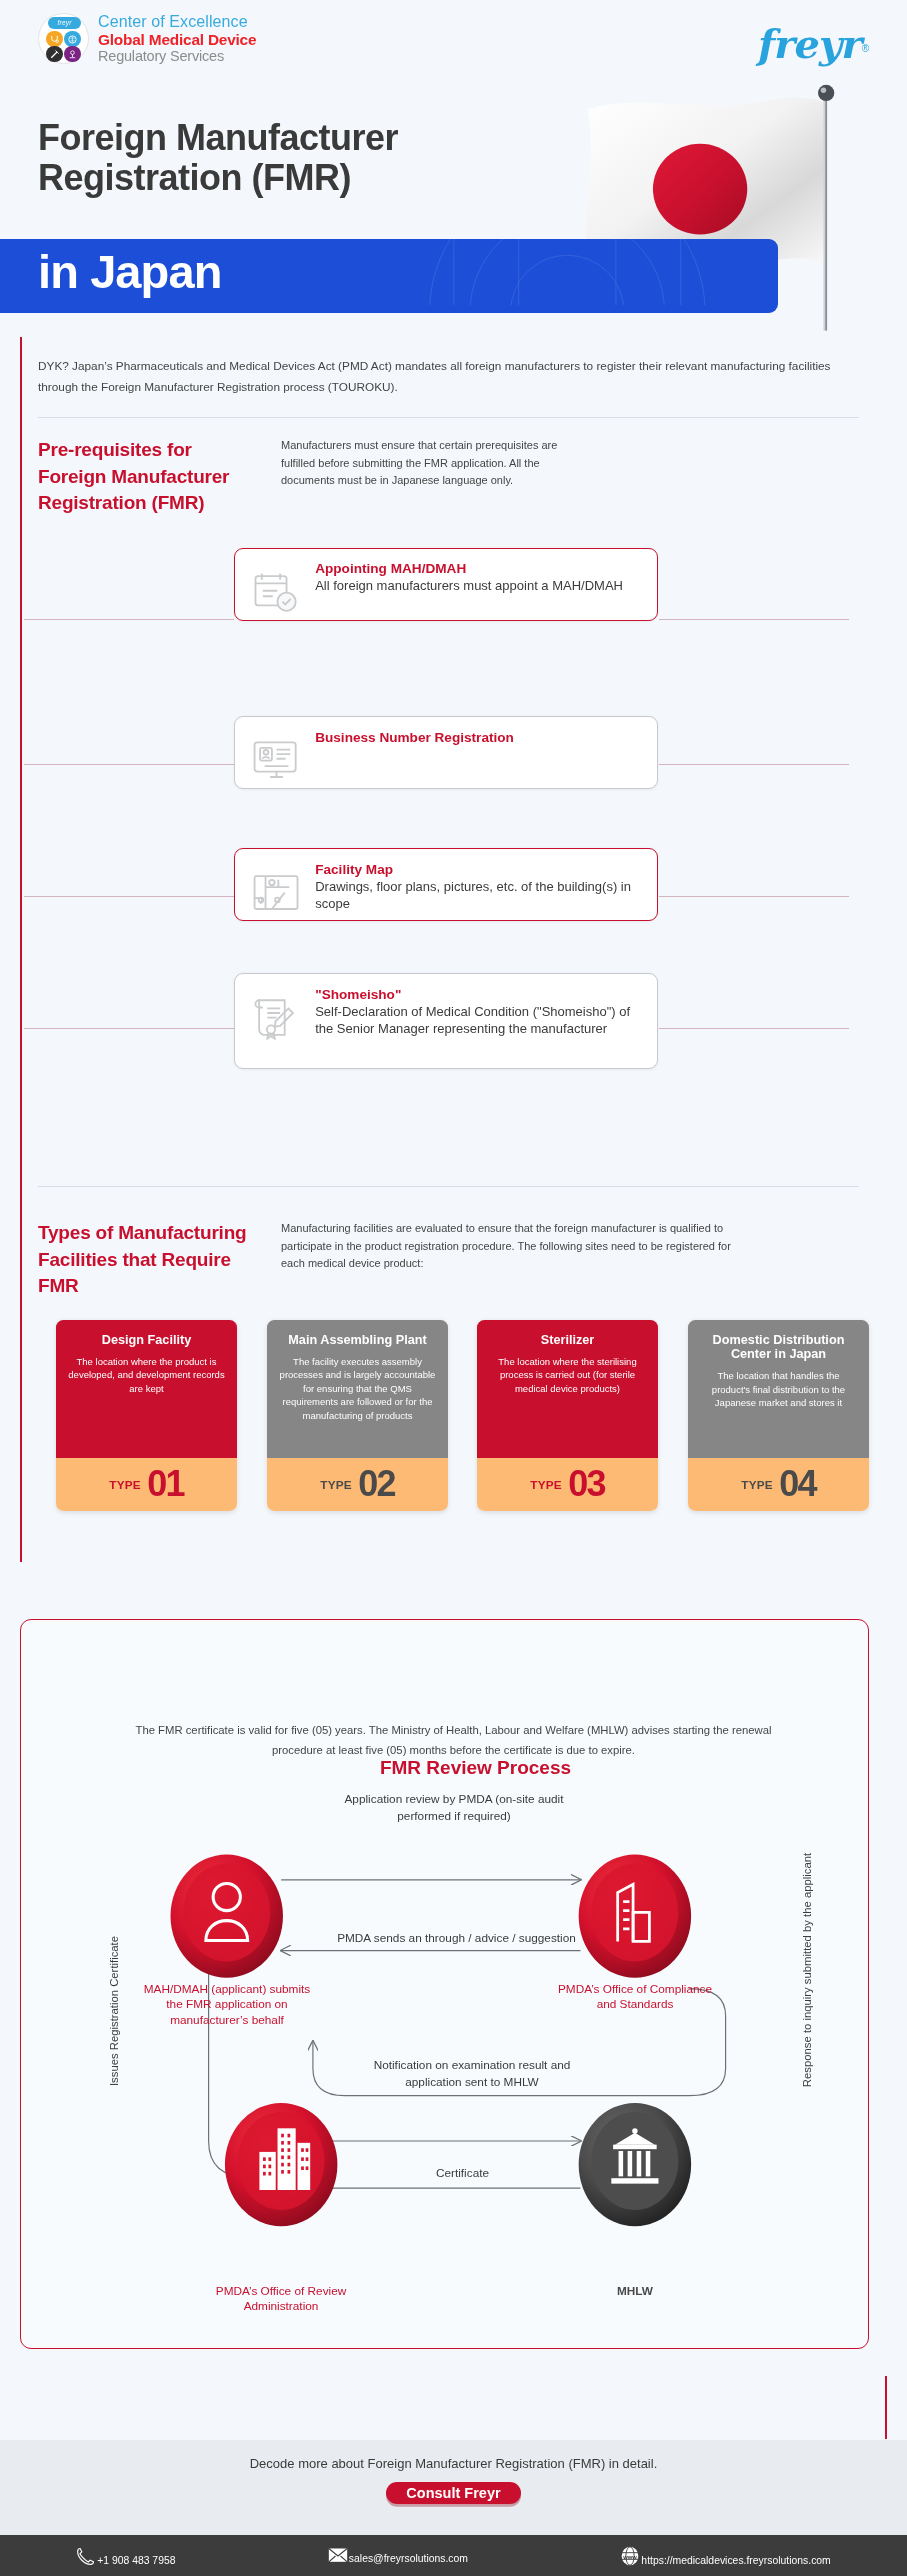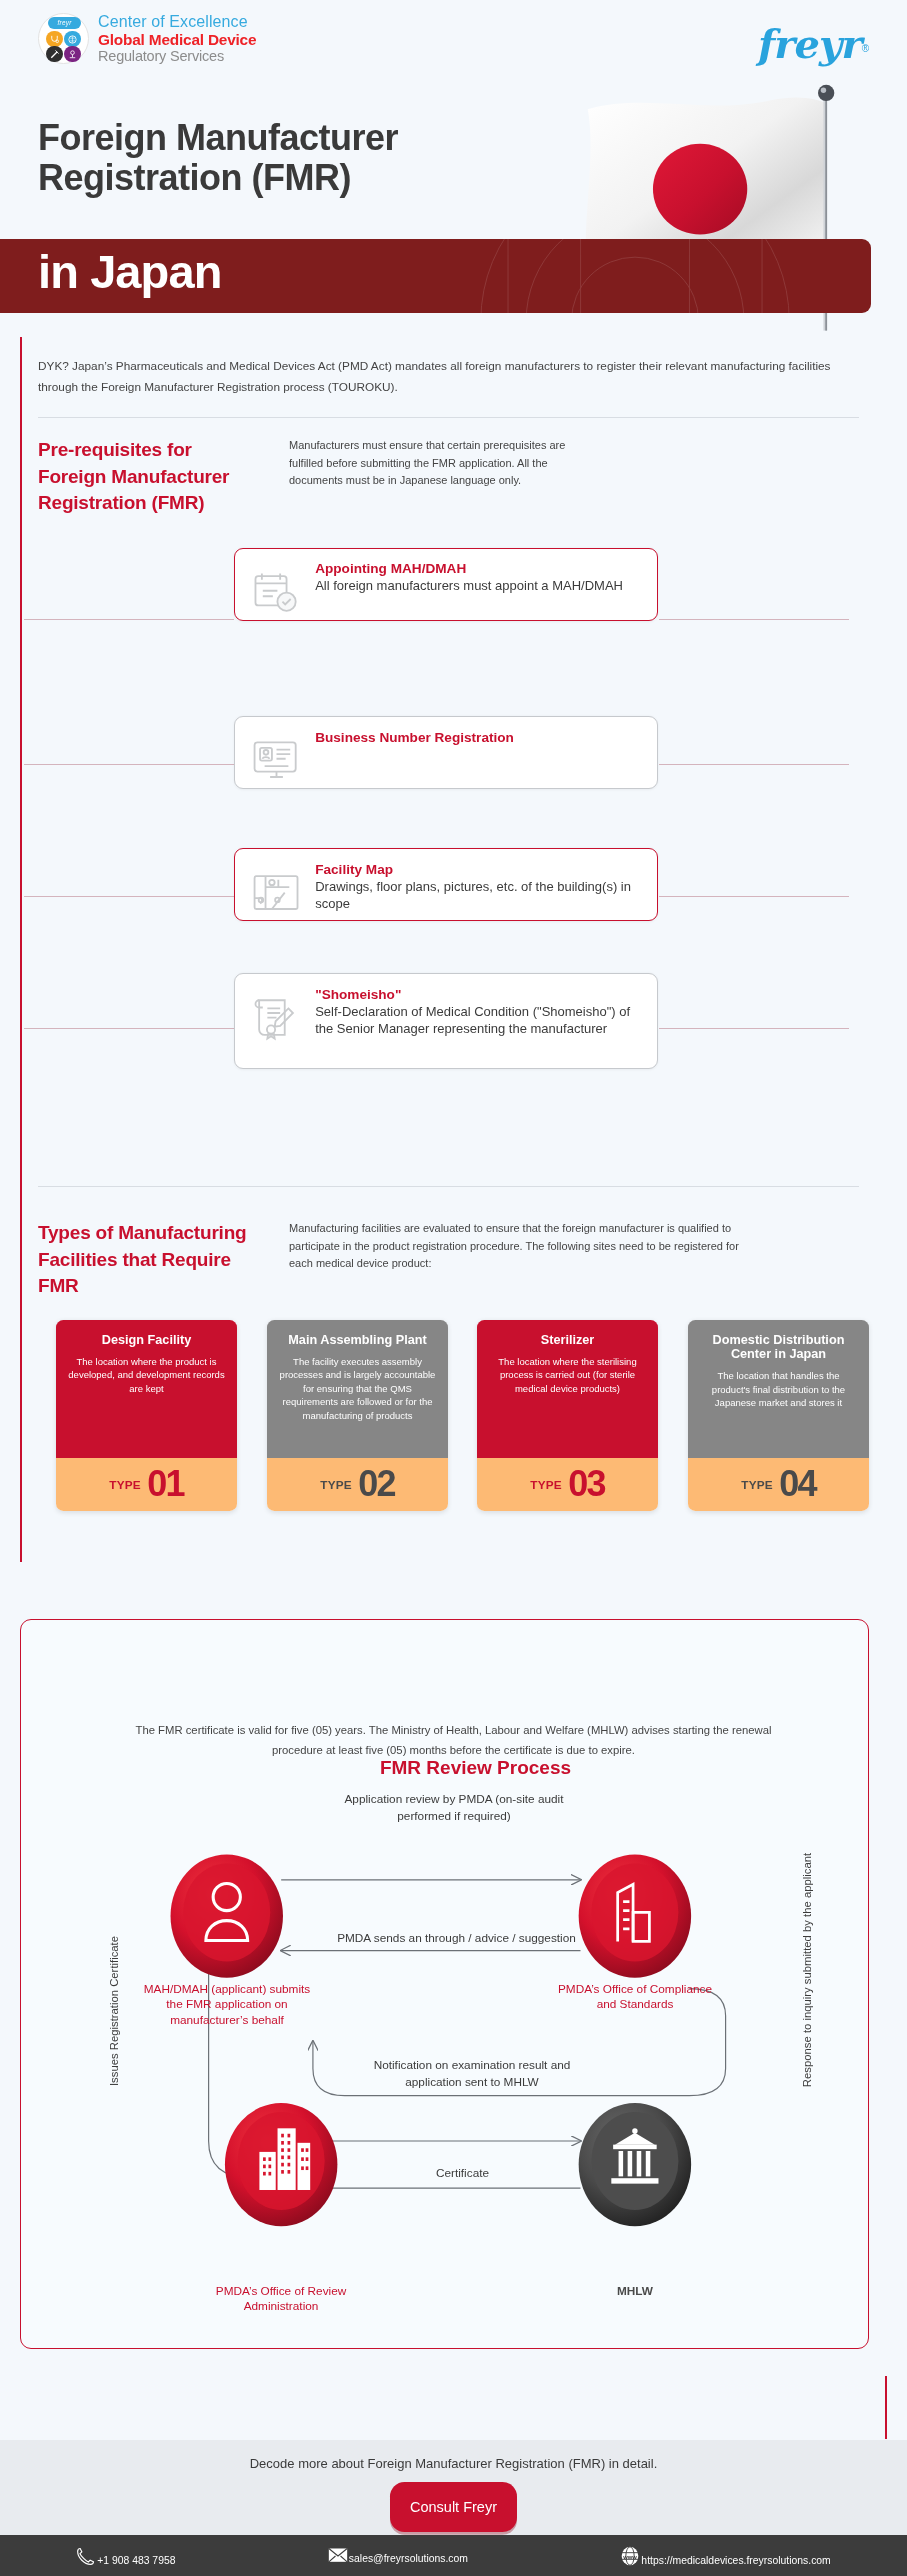--- a/index.html
+++ b/index.html
@@ -42,43 +42,43 @@
     font-size:40px; color:#29a3dd; letter-spacing:-0.9px;
   }
   .freyr-mark .reg { font-size:10px; vertical-align:super; color:#29a3dd; }
 
   .title { position:absolute; left:38px; top:118px; width:544px; }
   .title h1 {
     font-size:36px; line-height:1.12; font-weight:bold;
     color:#3a3a3a; letter-spacing:-0.5px;
   }
   .redband {
-    position:absolute; left:0; top:239px; width:871px; height:74px;
-    background:#7f1d1d; border-top-right-radius:9px; border-bottom-right-radius:9px;
+    position:absolute; left:0; top:239px; width:778px; height:74px;
+    background:#1d4ed8; border-top-right-radius:9px; border-bottom-right-radius:9px;
     overflow:hidden;
   }
   .redband .arcs { position:absolute; inset:0; opacity:.13; }
   .redband h2 {
     position:absolute; left:38px; top:5.4px;
     font-size:47px; font-weight:bold; color:#fff; letter-spacing:-0.9px;
   }
 
   
   .flag { position:absolute; left:544px; top:73px; width:363px; height:263px; pointer-events:none; }
 
   
   .rail { position:absolute; left:20px; top:337px; width:1.8px; height:907px; background:#c8102e; }
 
   .intro {
     position:absolute; left:38px; top:356px; width:825px;
     font-size:11.8px; line-height:1.75; color:#444;
   }
   .sep1 { position:absolute; left:38px; top:417px; width:821px; height:0.9px; background:#d8dde3; }
 
-  .sec-head { position:absolute; display:flex; gap:24px; }
+  .sec-head { position:absolute; display:flex; gap:16px; }
   .sec-head .h {
     color:#c8102e; font-size:19px; font-weight:bold; line-height:1.4; width:227px;
     letter-spacing:-0.2px;
   }
   .sec-head .p { font-size:11px; line-height:1.6; color:#444; width:299px; }
 
   
   .prereq { position:absolute; left:0; top:535px; width:759px; height:653px; }
   .pr-card {
     position:absolute; left:234px; width:424px; background:#fff;
@@ -132,21 +132,21 @@
   .vlabel { position:absolute; font-size:11.3px; color:#3b3b3b; white-space:nowrap; }
 
   
   .cta {
     position:absolute; left:0; top:2440px; width:907px; height:95px;
     background:#e8ebef; text-align:center; padding-top:16.3px;
   }
   .cta .line { font-size:13px; color:#3b3b3b; }
   .cta .btn {
     display:inline-block; margin-top:11px; background:#c8102e; color:#fff;
-    font-size:14.5px; font-weight:normal; padding:17px 20px; border-radius:14.5px;
+    font-size:14.5px; font-weight:bold; padding:3px 20px; border-radius:14.5px;
     box-shadow:0 2.7px 0 rgba(140,10,30,.35); cursor:pointer;
   }
   .footer {
     position:absolute; left:0; top:2535px; width:907px; height:41px;
     background:#3c3c3c; display:flex; align-items:center; justify-content:space-around;
     color:#fff; font-size:10.4px;
   }
   .fitem { display:flex; align-items:flex-end; gap:1px; }
   .redrule { position:absolute; right:20px; top:2376px; width:1.8px; height:63px; background:#c8102e; }
 </style>

